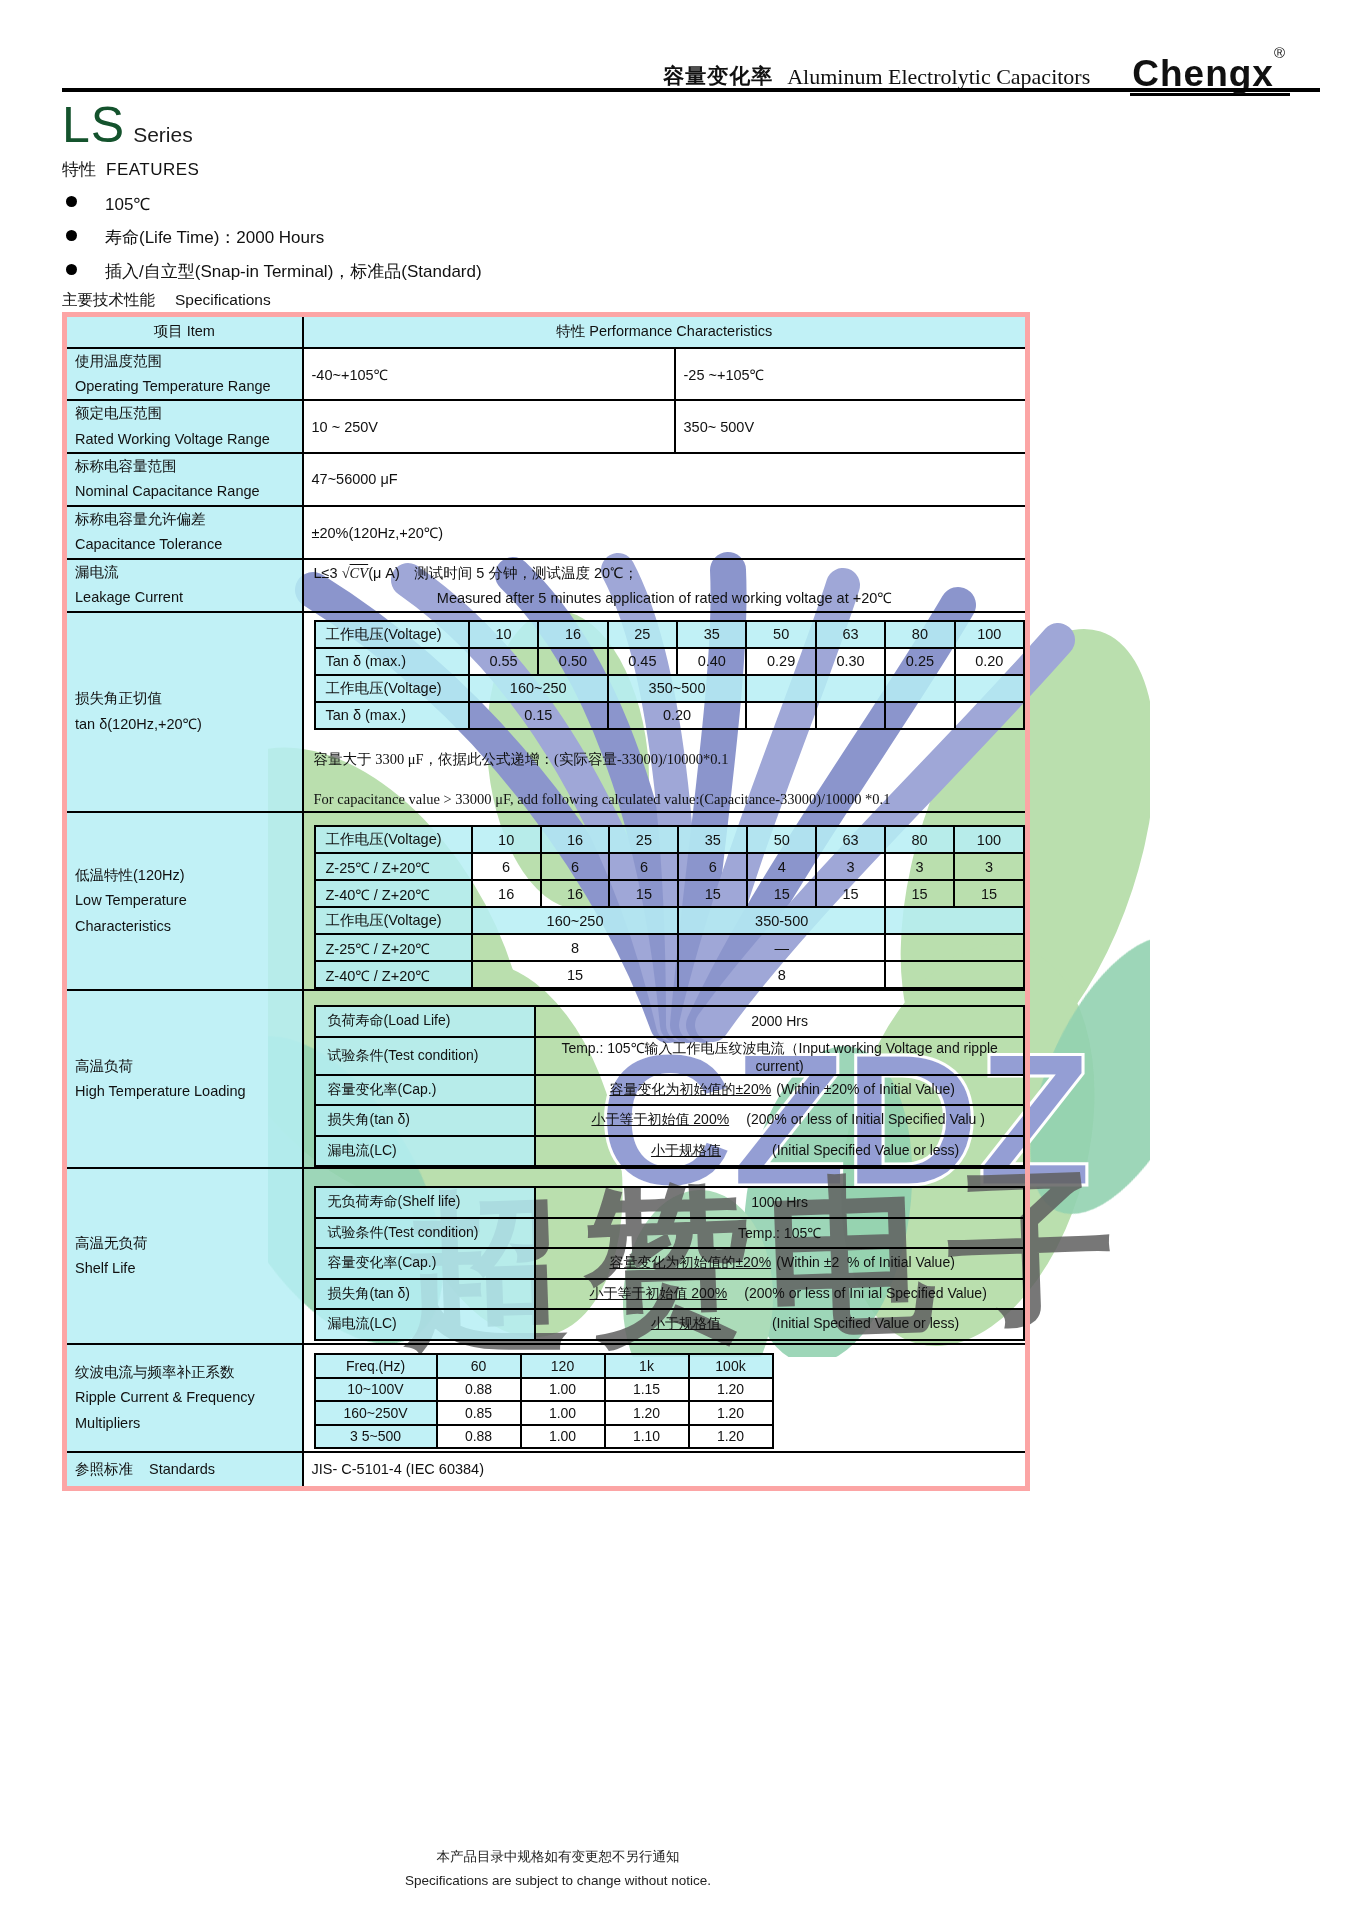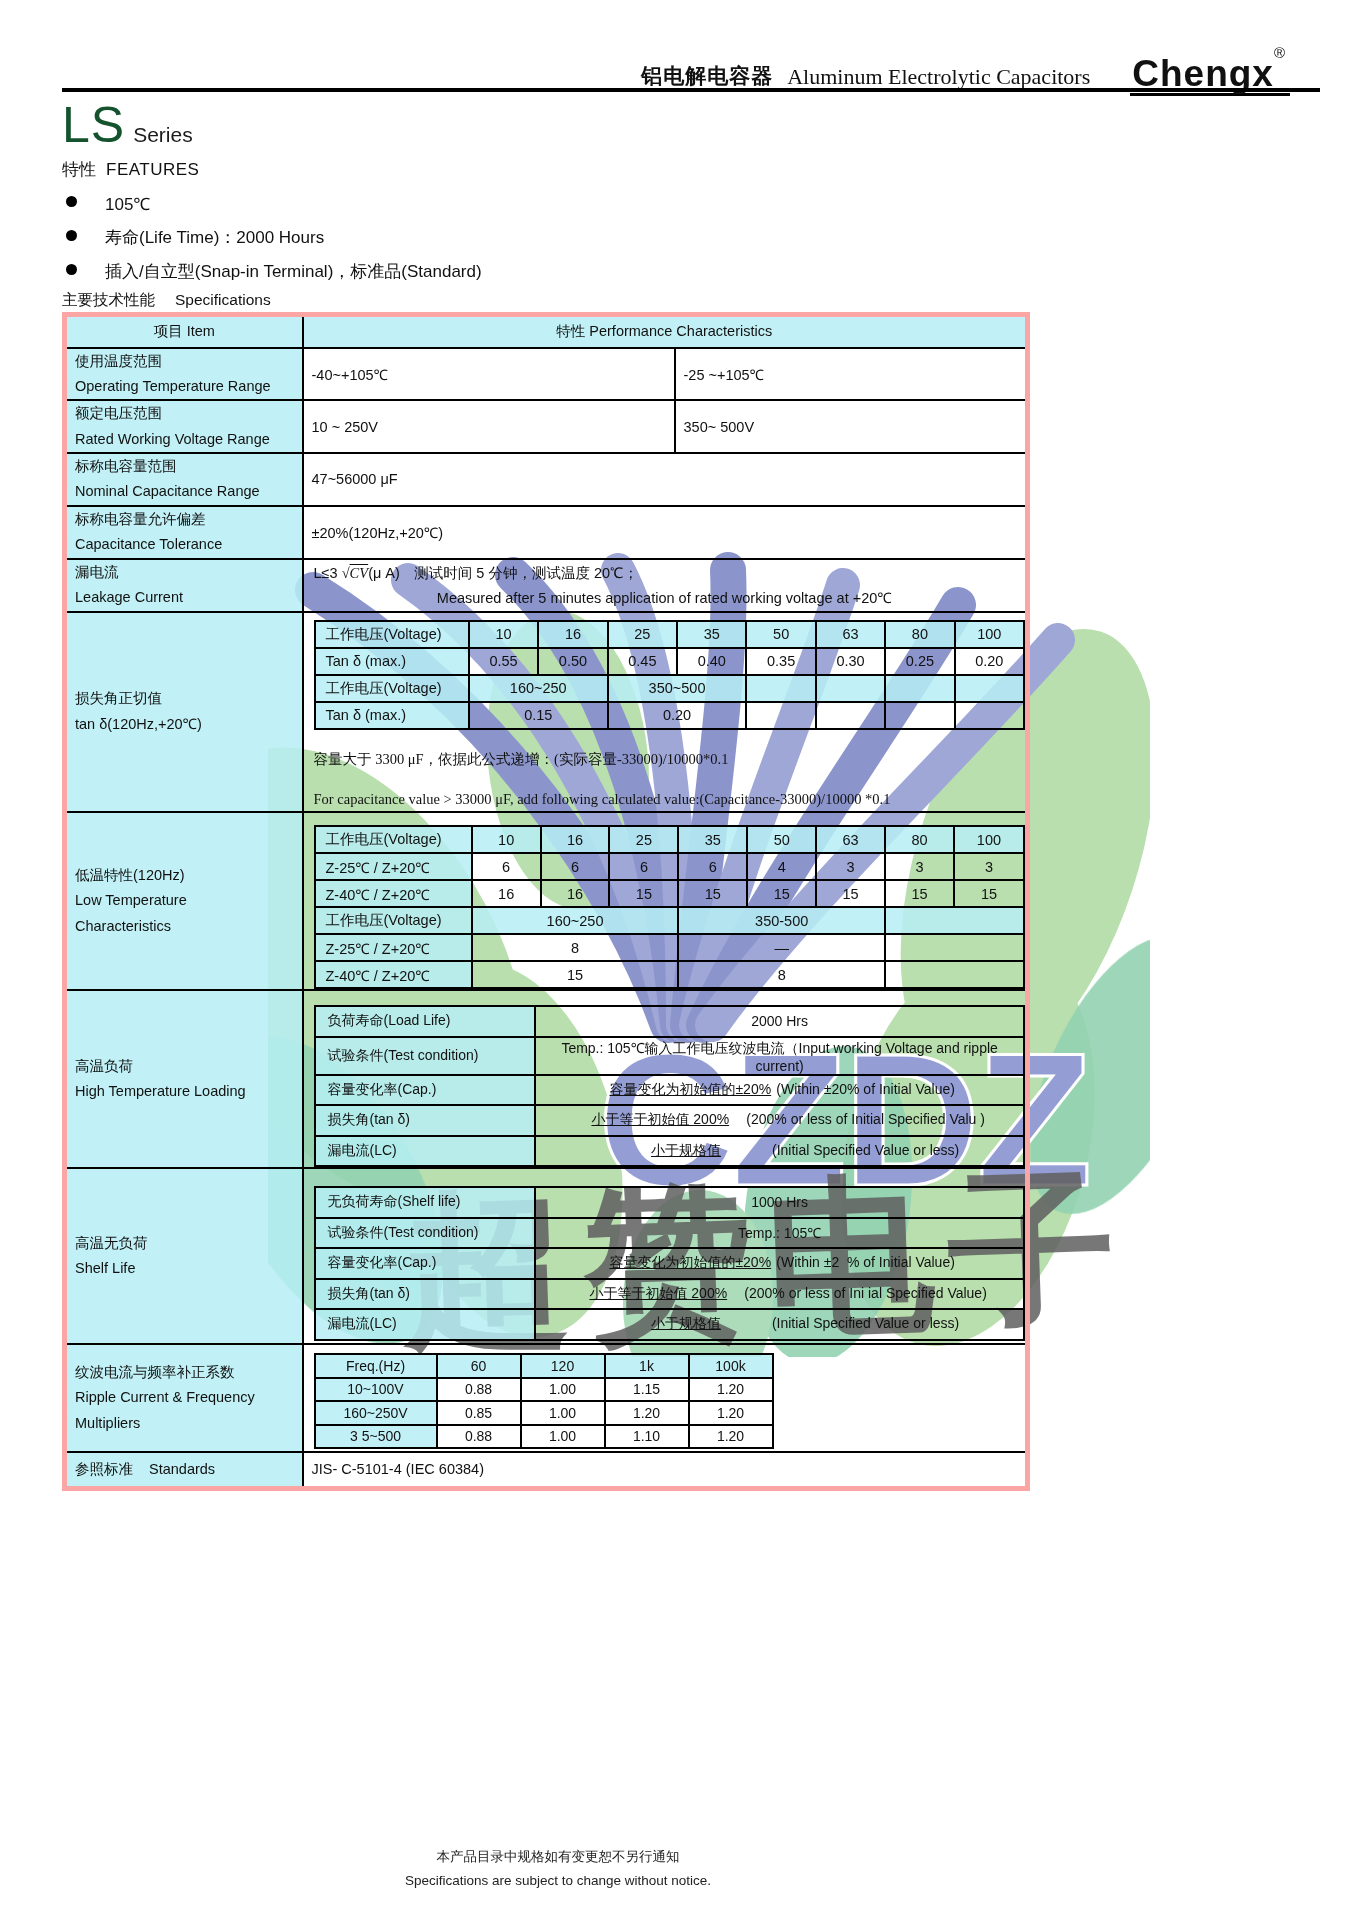--- a/index.html
+++ b/index.html
@@ -77,21 +77,21 @@
   
   .footer { position:absolute; left:62px; top:1848px; width:992px; text-align:center; font-size:13.5px; color:#222; }
   .footer div + div { margin-top:7px; }
 </style>
 </head>
 <body>
 
 <div class="page">
 
   <div class="top-header">
-    <span class="hdr-cn">铝电解电容器</span>
+    <span class="hdr-cn">容量变化率</span>
     <span class="hdr-en">Aluminum Electrolytic Capacitors</span>
     <span class="brand-logo"><span>Chengx</span><sup>®</sup></span>
   </div>
   <div class="header-rule"></div>
 
   <div class="series-title">
     <span class="series-name">LS</span><span class="series-suffix">Series</span>
   </div>
 
   <div class="features">
@@ -215,21 +215,21 @@
             <td class="vc cyan">63</td>
             <td class="vc cyan">80</td>
             <td class="vc cyan">100</td>
           </tr>
           <tr>
             <td class="lbl cyan">Tan δ (max.)</td>
             <td>0.55</td>
             <td>0.50</td>
             <td>0.45</td>
             <td>0.40</td>
-            <td>0.35</td>
+            <td>0.29</td>
             <td>0.30</td>
             <td>0.25</td>
             <td>0.20</td>
           </tr>
           <tr>
             <td class="lbl cyan">工作电压(Voltage)</td>
             <td colspan="2" class="cyan">160~250</td>
             <td colspan="2" class="cyan">350~500</td>
             <td class="cyan"></td>
             <td class="cyan"></td>

